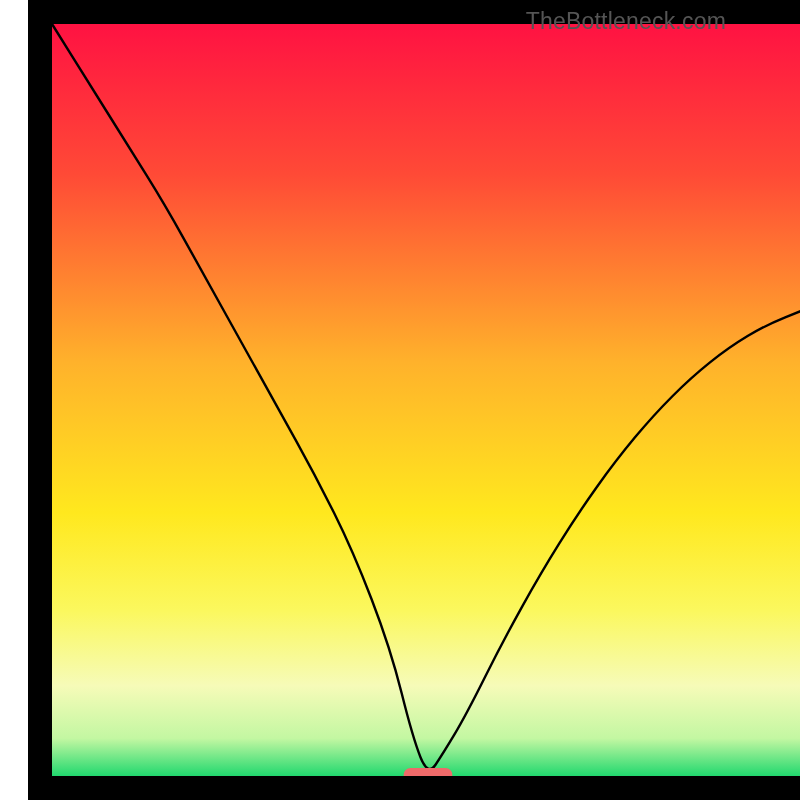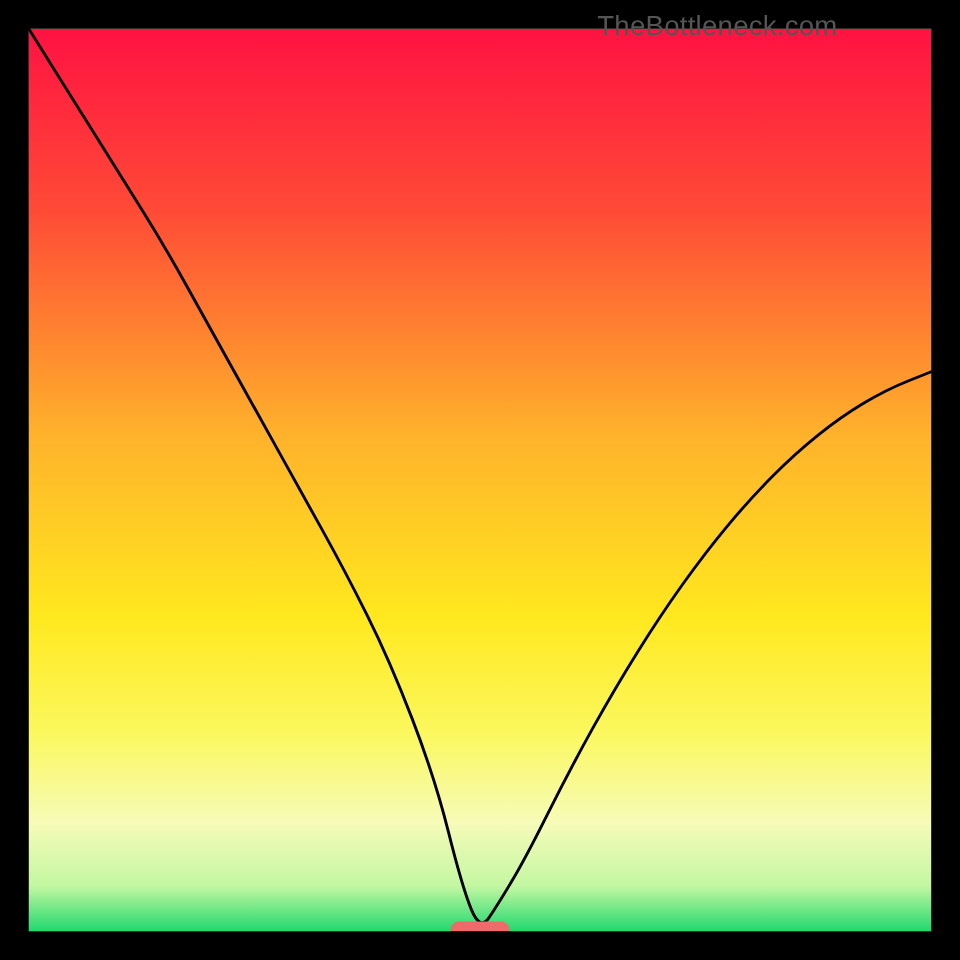--- a/index.html
+++ b/index.html
@@ -7,20 +7,21 @@
     padding: 0;
     width: 800px;
     height: 800px;
     background: #ffffff;
     overflow: hidden;
   }
   .chart-container {
     position: relative;
     width: 712px;
     height: 800px;
+    margin-left: 28px;
   }
   .watermark {
     position: absolute;
     top: 8px;
     right: 14px;
     font-family: Arial, sans-serif;
     font-size: 23px;
     color: #555;
     z-index: 10;
     letter-spacing: 0.2px;

